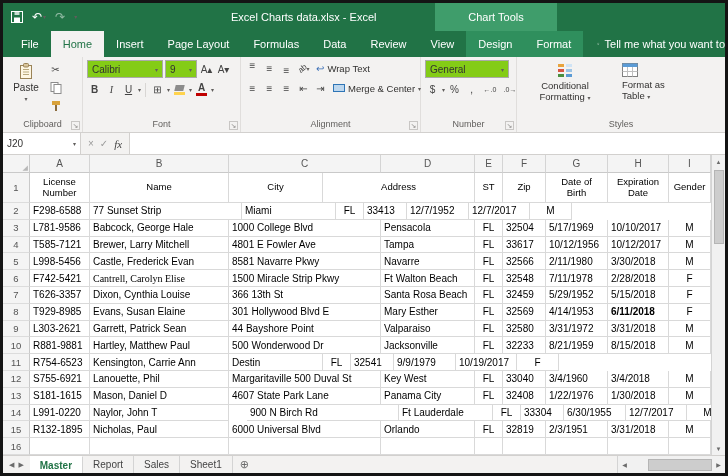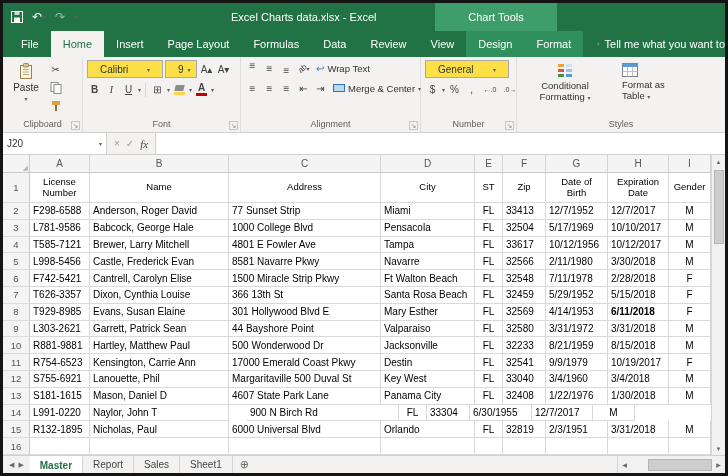--- a/index.html
+++ b/index.html
@@ -38,36 +38,36 @@
   .blabel2{font-size:9.5px;color:#323130;text-align:center;line-height:11px;white-space:nowrap}
   .blabel2 span{display:inline}
   .smallcol{display:flex;flex-direction:column;justify-content:flex-start;gap:3px;padding-top:2px}
   .sbtn{min-width:15px;height:15px;display:inline-flex;align-items:center;justify-content:center;font-size:10px;color:#444;cursor:default}
   .sbtn.tiny{font-size:7px;min-width:18px}
   .sbtn.b{font-weight:bold}
   .sbtn.i{font-style:italic;font-family:"Liberation Serif",serif}
   .sbtn.u{text-decoration:underline}
   .dd{font-size:6px;color:#605e5c;cursor:default}
   .vsep{width:1px;height:14px;background:#d8d6d4;margin:0 2px}
-  .combo{display:flex;align-items:center;background:#fde047;border:1px solid #abaaa8;height:18px;padding:0 12px;font-size:10px;color:#323130;cursor:default}
+  .combo{display:flex;align-items:center;background:#84cc16;border:1px solid #abaaa8;height:18px;padding:0 4px;font-size:10px;color:#323130;cursor:default}
   .combo .dd{margin-left:auto;padding-left:4px}
   .icstack{display:inline-flex;flex-direction:column;align-items:center;gap:1px}
   .cbar{width:11px;height:3px;display:block}
   .bucket{width:9px;height:6px;background:#8c8c8c;transform:skewX(-14deg);display:block}
   .fcA{font-size:10px;font-weight:bold;line-height:9px}
   .rot{display:inline-block;transform:rotate(-40deg);font-size:8px;color:#444}
   .txtbtn{display:inline-flex;align-items:center;gap:3px;font-size:9.5px;color:#323130;padding:0 3px;height:16px;white-space:nowrap;cursor:default}
   .wicon{color:#3b6fb6;font-size:10px}
   .mergeic{width:12px;height:8px;border:1px solid #2e75b6;background:#bdd7ee;display:inline-block}
   .vt{margin-top:-5px}
   .vb{margin-top:5px}
 
   
   .formulabar{height:22px;background:#f3f2f1;border-bottom:1px solid #d2d0ce;display:flex;align-items:center;flex-shrink:0;padding:0 0 0 0}
-  .namebox{width:104px;height:100%;background:#fff;border-right:1px solid #d2d0ce;display:flex;align-items:center;font-size:10px;color:#323130;padding:0 4px;cursor:default}
+  .namebox{width:78px;height:100%;background:#fff;border-right:1px solid #d2d0ce;display:flex;align-items:center;font-size:10px;color:#323130;padding:0 4px;cursor:default}
   .namebox .dd{margin-left:auto}
   .fxbtns{display:flex;align-items:center;gap:6px;padding:0 7px;border-right:1px solid #d2d0ce;height:100%}
   .fxb{font-size:10px;color:#9a9a9a;cursor:default}
   .fxb.fx{color:#444;font-style:italic;font-family:"Liberation Serif",serif;font-size:11px}
   .fxinput{flex:1;height:100%;background:#fff}
 
   
   .gridwrap{flex:1;display:flex;overflow:hidden;background:#fff}
   .gridleft{width:708px;display:flex;flex-direction:column;overflow:hidden}
   .colheads{display:flex;height:18px;flex-shrink:0}
@@ -336,34 +336,33 @@
           <div class="colh" style="width: 62px;">G</div>
           <div class="colh" style="width: 61px;">H</div>
           <div class="colh" style="width: 42px;">I</div>
         </div>
       <div id="rows">
           <div class="row hrow" style="height: 30px;">
             <div class="rownum">1</div>
             <div class="cell" style="width: 60px;">License
 Number</div>
             <div class="cell" style="width: 139px;">Name</div>
+            <div class="cell" style="width: 94px;">City</div>
             <div class="cell" style="width: 152px;">Address</div>
-            <div class="cell" style="width: 94px;">City</div>
             <div class="cell" style="width: 28px;">ST</div>
             <div class="cell" style="width: 43px;">Zip</div>
             <div class="cell" style="width: 62px;">Date of
 Birth</div>
             <div class="cell" style="width: 61px;">Expiration
 Date</div>
             <div class="cell" style="width: 42px;">Gender</div>
           </div>
           <div class="row" style="height: 16.8px;">
             <div class="rownum">2</div>
             <div class="cell" style="width: 60px;">F298-6588</div>
-            <div class="cell" style="width: 139px;">Anderson, Roger David</div>
             <div class="cell" style="width: 152px;">77 Sunset Strip</div>
             <div class="cell" style="width: 94px;">Miami</div>
             <div class="cell" style="width: 28px; justify-content: center;">FL</div>
             <div class="cell" style="width: 43px;">33413</div>
             <div class="cell" style="width: 62px;">12/7/1952</div>
             <div class="cell" style="width: 61px;">12/7/2017</div>
             <div class="cell" style="width: 42px; justify-content: center;">M</div>
           </div>
           <div class="row" style="height: 16.8px;">
             <div class="rownum">3</div>
@@ -397,21 +396,21 @@
             <div class="cell" style="width: 94px;">Navarre</div>
             <div class="cell" style="width: 28px; justify-content: center;">FL</div>
             <div class="cell" style="width: 43px;">32566</div>
             <div class="cell" style="width: 62px;">2/11/1980</div>
             <div class="cell" style="width: 61px;">3/30/2018</div>
             <div class="cell" style="width: 42px; justify-content: center;">M</div>
           </div>
           <div class="row" style="height: 16.8px;">
             <div class="rownum">6</div>
             <div class="cell" style="width: 60px;">F742-5421</div>
-            <div class="cell" style="width: 139px;">Cantrell, Carolyn Elise</div>
+            <div class="cell" style="width: 139px; font-family: Liberation Serif, serif;">Cantrell, Carolyn Elise</div>
             <div class="cell" style="width: 152px;">1500 Miracle Strip Pkwy</div>
             <div class="cell" style="width: 94px;">Ft Walton Beach</div>
             <div class="cell" style="width: 28px; justify-content: center;">FL</div>
             <div class="cell" style="width: 43px;">32548</div>
             <div class="cell" style="width: 62px;">7/11/1978</div>
             <div class="cell" style="width: 61px;">2/28/2018</div>
             <div class="cell" style="width: 42px; justify-content: center;">F</div>
           </div>
           <div class="row" style="height: 16.8px;">
             <div class="rownum">7</div>
@@ -458,21 +457,20 @@
             <div class="cell" style="width: 28px; justify-content: center;">FL</div>
             <div class="cell" style="width: 43px;">32233</div>
             <div class="cell" style="width: 62px;">8/21/1959</div>
             <div class="cell" style="width: 61px;">8/15/2018</div>
             <div class="cell" style="width: 42px; justify-content: center;">M</div>
           </div>
           <div class="row" style="height: 16.8px;">
             <div class="rownum">11</div>
             <div class="cell" style="width: 60px;">R754-6523</div>
             <div class="cell" style="width: 139px;">Kensington, Carrie Ann</div>
-            <div class="cell" style="width: 152px;">17000 Emerald Coast Pkwy</div>
             <div class="cell" style="width: 94px;">Destin</div>
             <div class="cell" style="width: 28px; justify-content: center;">FL</div>
             <div class="cell" style="width: 43px;">32541</div>
             <div class="cell" style="width: 62px;">9/9/1979</div>
             <div class="cell" style="width: 61px;">10/19/2017</div>
             <div class="cell" style="width: 42px; justify-content: center;">F</div>
           </div>
           <div class="row" style="height: 16.8px;">
             <div class="rownum">12</div>
             <div class="cell" style="width: 60px;">S755-6921</div>
@@ -495,20 +493,21 @@
             <div class="cell" style="width: 43px;">32408</div>
             <div class="cell" style="width: 62px;">1/22/1976</div>
             <div class="cell" style="width: 61px;">1/30/2018</div>
             <div class="cell" style="width: 42px; justify-content: center;">M</div>
           </div>
           <div class="row" style="height: 16.8px;">
             <div class="rownum">14</div>
             <div class="cell" style="width: 60px;">L991-0220</div>
             <div class="cell" style="width: 139px;">Naylor, John T</div>
             <div class="cell" style="width: 152px; margin-left: 18px;">900 N Birch Rd</div>
+            <div class="cell" style="width: 94px;">Ft Lauderdale</div>
             <div class="cell" style="width: 28px; justify-content: center;">FL</div>
             <div class="cell" style="width: 43px;">33304</div>
             <div class="cell" style="width: 62px;">6/30/1955</div>
             <div class="cell" style="width: 61px;">12/7/2017</div>
             <div class="cell" style="width: 42px; justify-content: center;">M</div>
           </div>
           <div class="row" style="height: 16.8px;">
             <div class="rownum">15</div>
             <div class="cell" style="width: 60px;">R132-1895</div>
             <div class="cell" style="width: 139px;">Nicholas, Paul</div>

